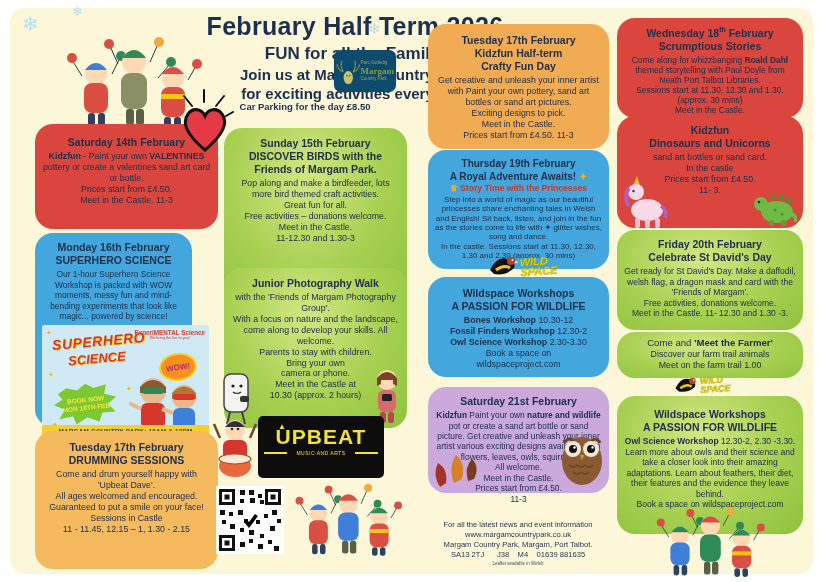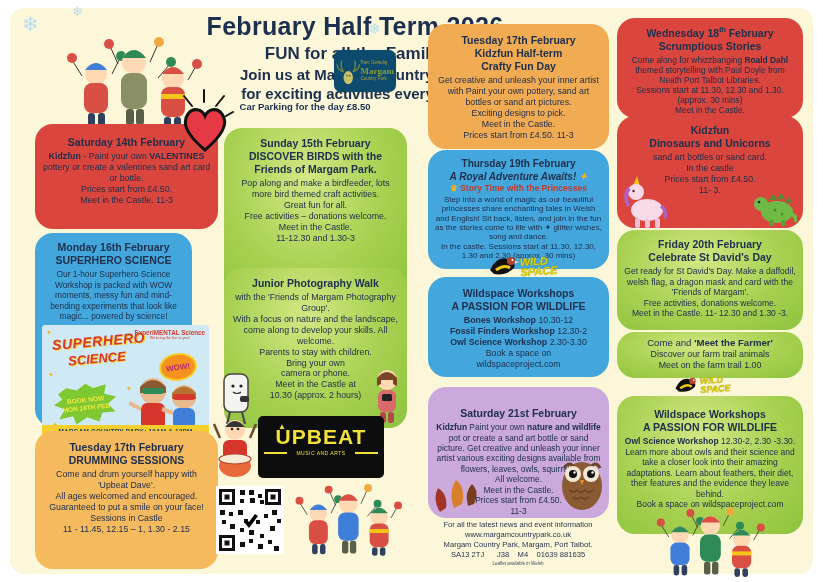--- a/index.html
+++ b/index.html
@@ -352,21 +352,21 @@
     <div class="bd">
       <span>Get creative and unleash your inner artist with Paint your own pottery, sand art bottles or sand art pictures.</span>
       <span class="ln">Exciting designs to pick.</span>
       <span class="ln">Meet in the Castle.</span>
       <span class="ln">Prices start from £4.50.   11-3</span>
     </div>
   </div>
 
   <div class="box blue" style="left:428px;top:150px;width:181px;height:119px;padding-top:8px;">
     <div class="tt" style="font-size:10px;">Thursday 19th February</div>
-    <div class="tt2" style="font-size:10px;font-style:italic;"><span>A Royal Adventure Awaits! </span><span class="goldstar">✦</span></div>
+    <div class="tt2" style="font-size:10px;"><span>A Royal Adventure Awaits! </span><span class="goldstar">✦</span></div>
     <div class="redline" style="font-size:8.6px;"><span class="goldstar">♛</span><span> Story Time with the Princesses</span></div>
     <div class="bd" style="font-size:8px;line-height:1.17;">
       <span>Step into a world of magic as our beautiful princesses share enchanting tales in Welsh and English! Sit back, listen, and join in the fun as the stories come to life with ✦ glitter wishes, song and dance.</span>
       <span class="ln">In the castle. Sessions start at 11.30, 12.30, 1.30 and 2.30  (approx. 30 mins)</span>
     </div>
   </div>
 
   <div class="wsl" style="left:486px;top:250px;">
     <svg width="34" height="32" viewBox="0 0 34 32">
       <path d="M4 20 Q12 4 24 10 Q30 13 28 18 Q20 26 8 24 Z" fill="#111"></path>
@@ -386,21 +386,21 @@
     <div class="tt2">A PASSION FOR WILDLIFE</div>
     <div class="bd">
       <span class="ln"><b>Bones  Workshop</b><span> 10.30-12</span></span>
       <span class="ln"><b>Fossil Finders Workshop</b><span> 12.30-2</span></span>
       <span class="ln"><b>Owl Science Workshop</b><span> 2.30-3.30</span></span>
       <span class="ln">Book a space on</span>
       <span class="ln">wildspaceproject.com</span>
     </div>
   </div>
 
-  <div class="box purple" style="left:428px;top:387px;width:181px;height:131px;padding-top:20px;">
+  <div class="box purple" style="left:428px;top:387px;width:181px;height:106px;padding-top:8px;">
     <div class="tt">Saturday 21st February</div>
     <div class="bd" style="font-size:8.4px;">
       <b>Kidzfun</b><span> Paint your own </span><b>nature and wildlife</b><span> pot or create a sand art bottle or sand picture. Get creative and unleash your inner artist various exciting designs available from flowers, leaves, owls, squirrels.</span>
       <span class="ln">All welcome.</span>
       <span class="ln">Meet in the Castle.</span>
       <span class="ln">Prices start from £4.50.</span>
       <span class="ln">11-3</span>
     </div>
     <svg class="abs" style="left:2px;bottom:4px;" width="50" height="52" viewBox="0 0 50 52">
       <path d="M10 50 Q2 38 8 26 Q18 32 16 46 Z" fill="#a33327"></path>

